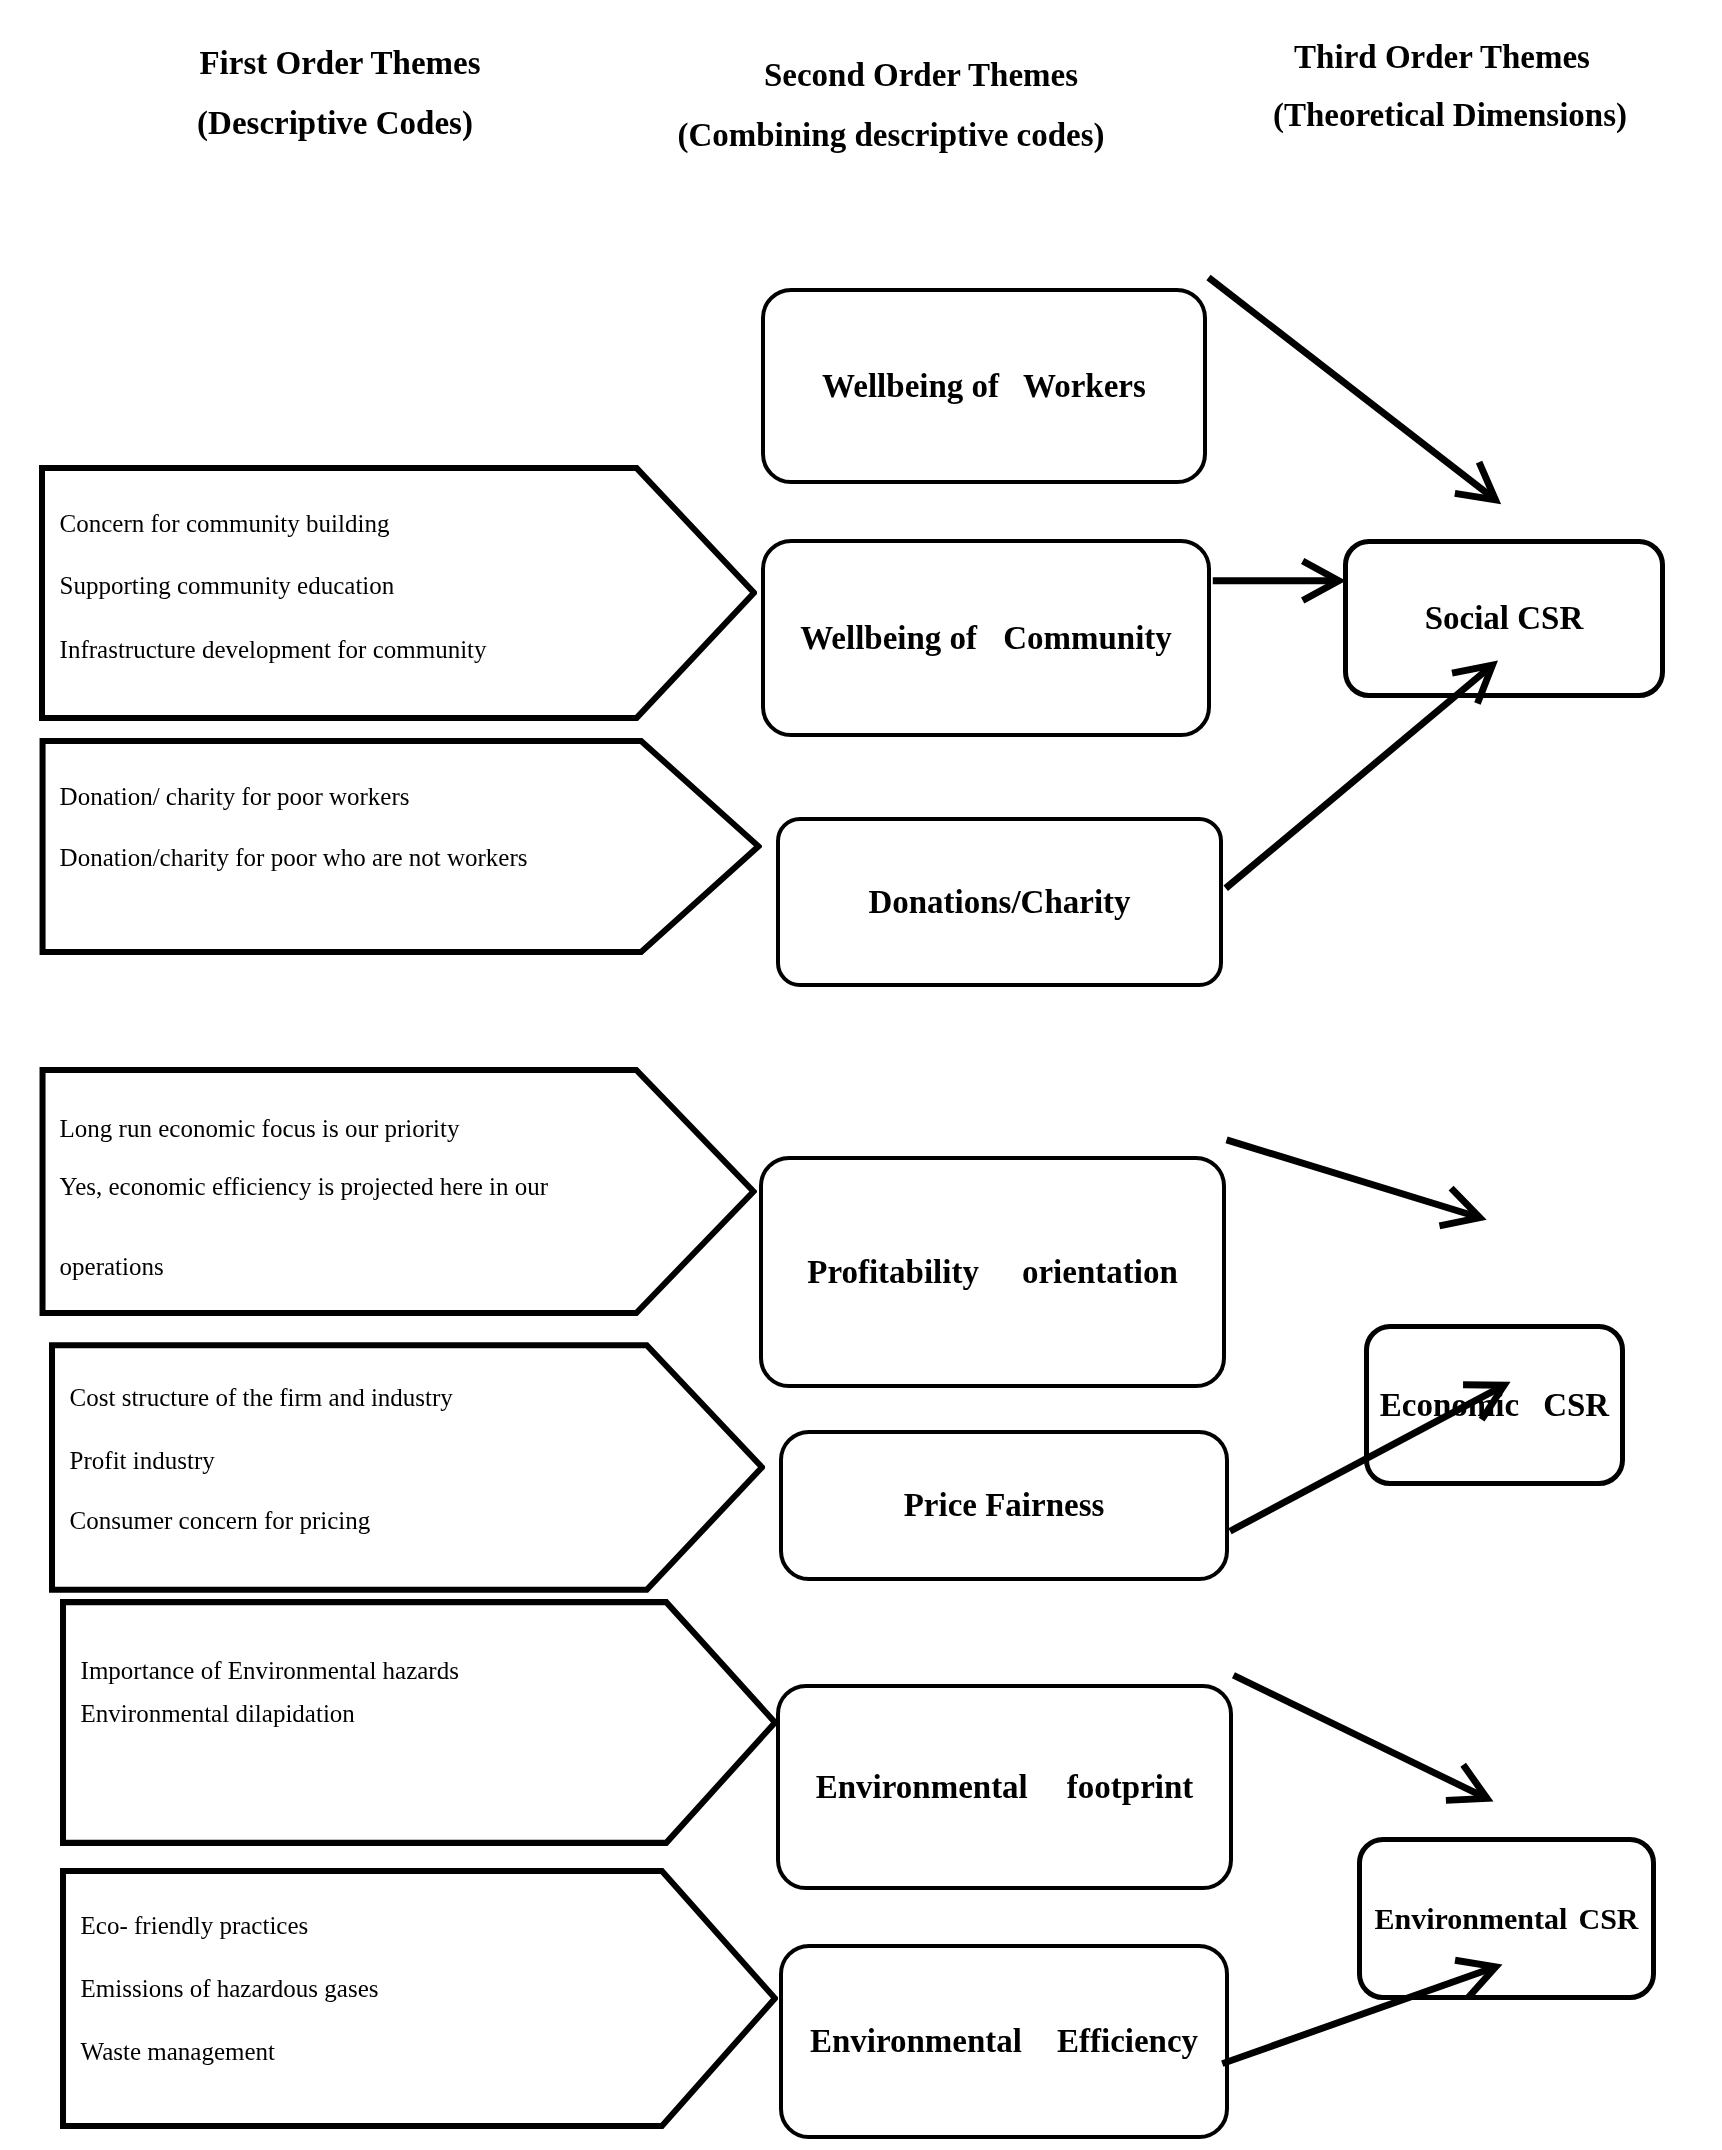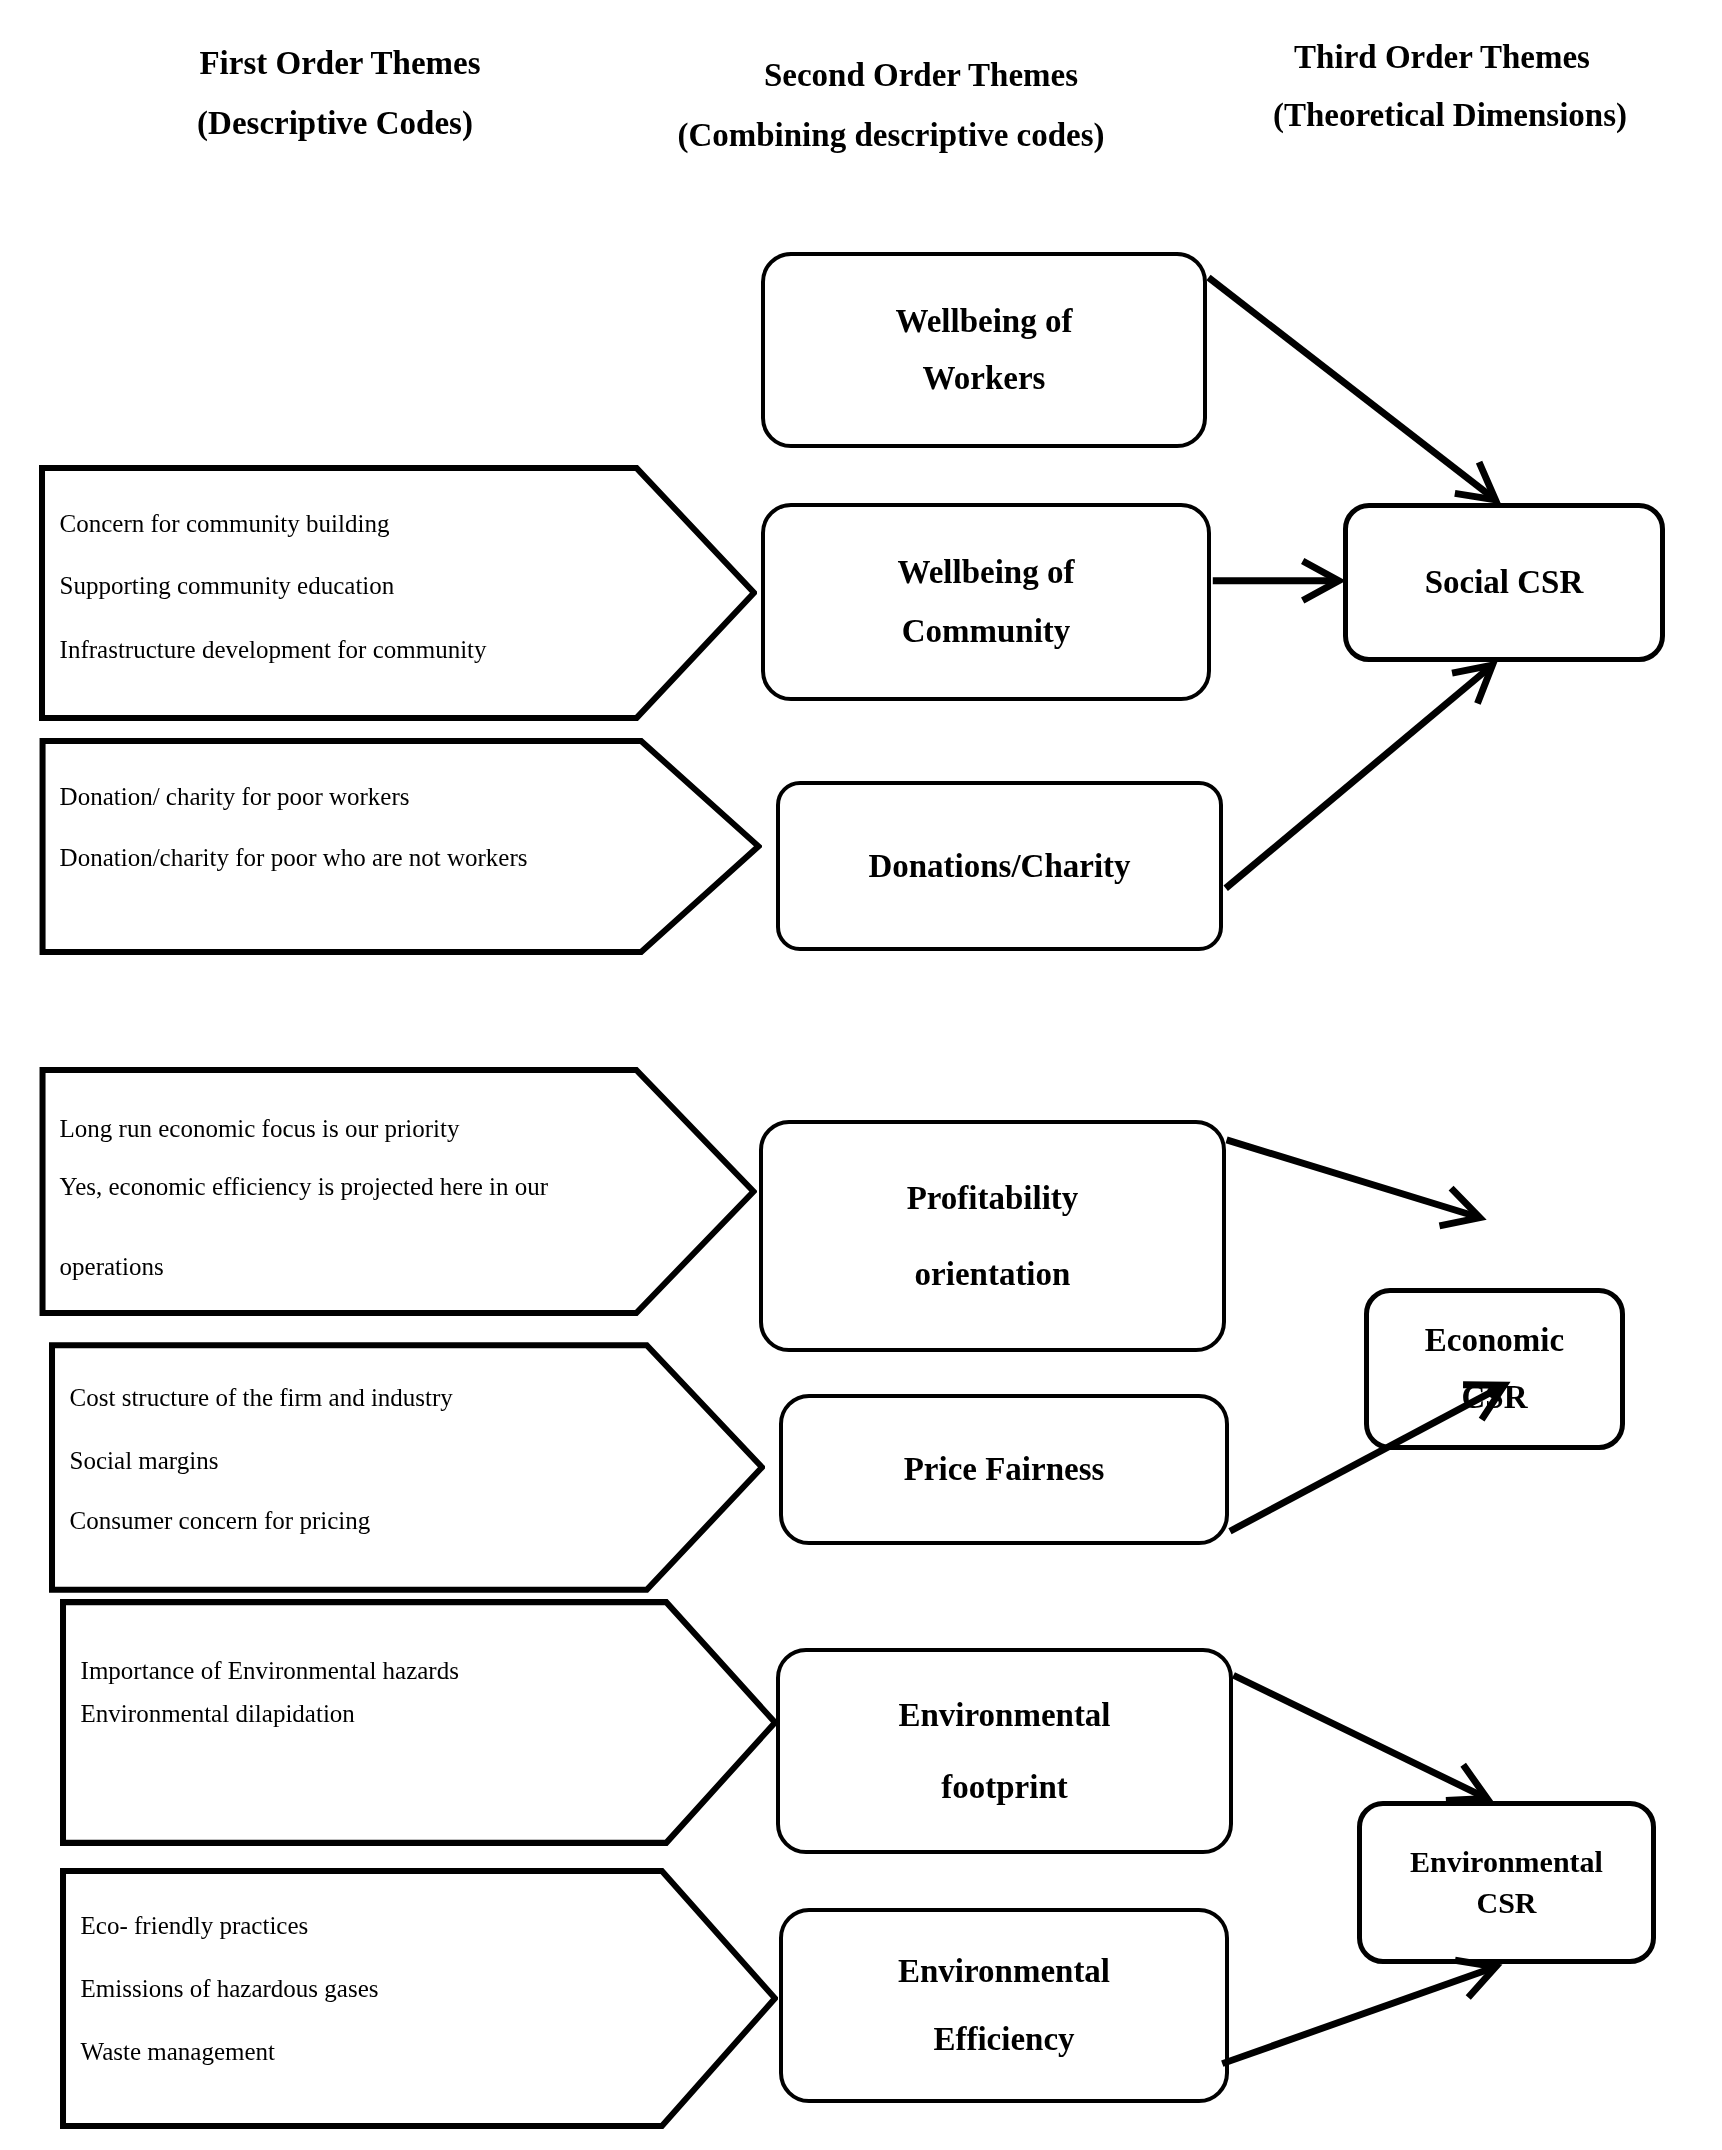--- a/index.html
+++ b/index.html
@@ -37,28 +37,29 @@
     transform: translateY(-50%);
     font-size: 25px;
     white-space: nowrap;
   }
   .rbox, .mbox {
     position: absolute;
     background: #ffffff;
     border-style: solid;
     border-color: #000000;
     display: flex;
-    flex-direction: column;
+    flex-direction: row;
     align-items: center;
     justify-content: center;
     text-align: center;
     font-weight: 700;
     font-size: 33px;
     line-height: 1;
     box-sizing: border-box;
+    margin-top: 36px;
   }
   .mbox { border-width: 4.3px; border-radius: 30px; }
   .rbox { border-width: 5.2px; border-radius: 26px; }
   .mbox div, .rbox div { white-space: nowrap; }
   .arrows {
     position: absolute;
     left: 0; top: 0;
     pointer-events: none;
   }
 </style>
@@ -99,21 +100,21 @@
     <div class="pl" style="top:62px;">Long run economic focus is our priority</div>
     <div class="pl" style="top:120px;">Yes, economic efficiency is projected here in our</div>
     <div class="pl" style="top:200px;">operations</div>
   </div>
 
   <div class="pent" style="left:49px; top:1342px; width:716px; height:251px;">
     <svg width="716" height="251" viewBox="0 0 1665 583">
       <polygon points="7,7 1390,7 1658,291 1390,576 7,576" fill="#ffffff" stroke="#000000" stroke-width="14"></polygon>
     </svg>
     <div class="pl" style="top:56px;">Cost structure of the firm and industry</div>
-    <div class="pl" style="top:119px;">Social margins</div>
+    <div class="pl" style="top:119px;">Profit industry</div>
     <div class="pl" style="top:179px;">Consumer concern for pricing</div>
   </div>
 
   <div class="pent" style="left:60px; top:1599px; width:718px; height:247px;">
     <svg width="718" height="247" viewBox="0 0 1670 574">
       <polygon points="7,7 1410,7 1663,287 1410,567 7,567" fill="#ffffff" stroke="#000000" stroke-width="14"></polygon>
     </svg>
     <div class="pl" style="top:72px;">Importance of Environmental hazards</div>
     <div class="pl" style="top:115px;">Environmental dilapidation</div>
   </div>

